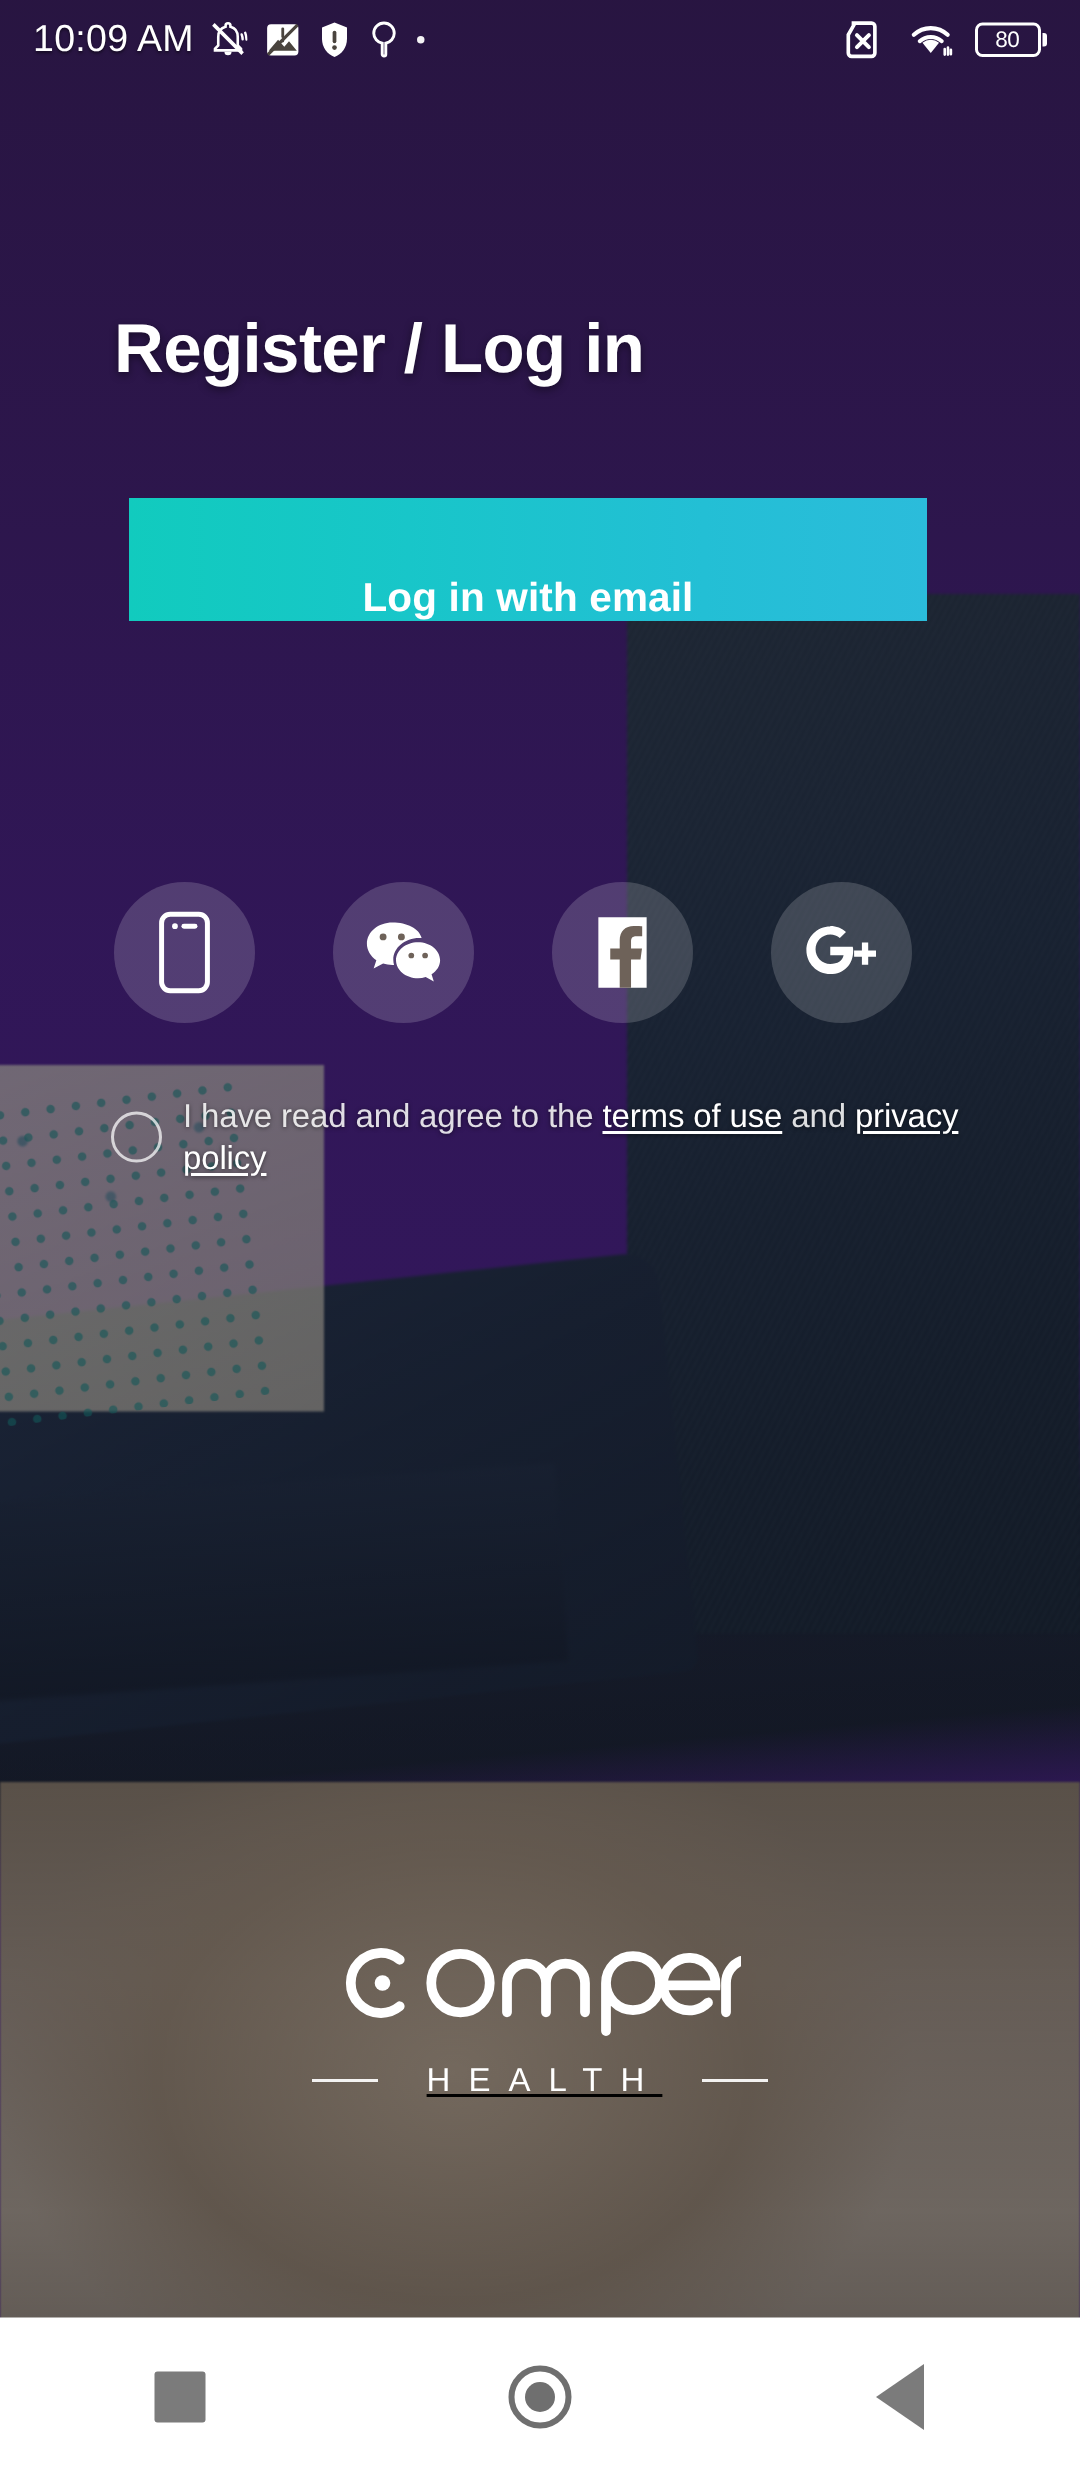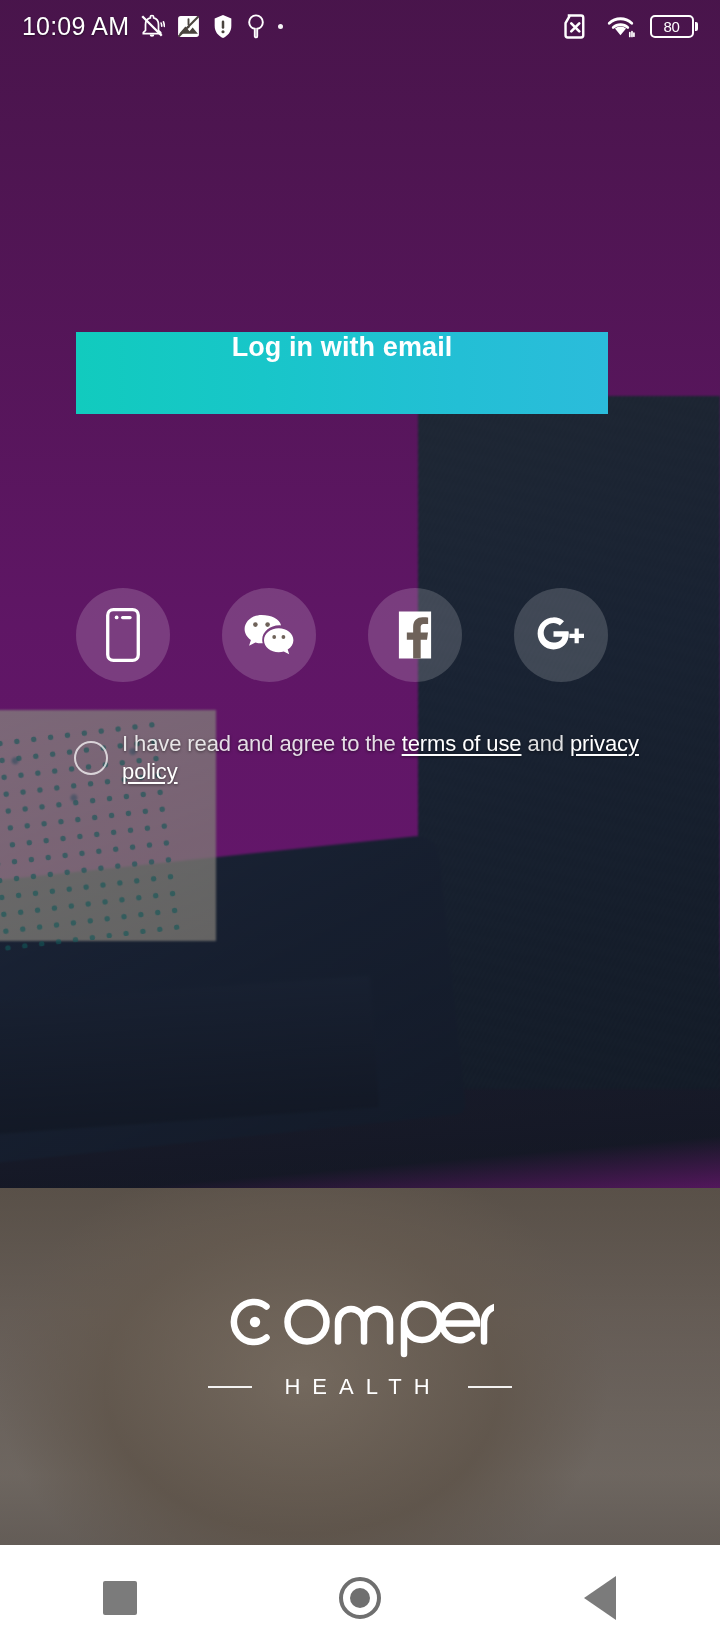--- a/index.html
+++ b/index.html
@@ -9,21 +9,21 @@
     background:#111;
     overflow:hidden;
     position:relative;
   }
 
   
   .screen {
     position:relative;
     width:720px; height:1650px;
     overflow:hidden;
-    background:#a21caf;
+    background:#4c1d95;
   }
 
   
   .photo { position:absolute; inset:0; overflow:hidden; }
   .photo .layer { position:absolute; inset:0; }
 
   .bg-base {
     background:
       radial-gradient(ellipse 46% 16% at 27% 12%, #e8cfbc 0%, #c9a98f 45%, rgba(160,128,104,0) 76%),
       radial-gradient(ellipse 40% 17% at 62% 9%, #e2c3aa 0%, #c49c80 48%, rgba(150,115,92,0) 78%),
@@ -134,25 +134,25 @@
   .content { position:absolute; inset:0; z-index:30; }
 
   .title {
     position:absolute; left:76px; top:205px;
     font-size:46px; font-weight:bold; color:#fff;
     letter-spacing:-.4px;
     text-shadow:0 2px 6px rgba(0,0,0,.45);
   }
 
   .cta {
-    position:absolute; left:76px; top:332px;
+    position:absolute; left:86px; top:332px;
     width:532px; height:82px;
     background:linear-gradient(90deg,#11cbbe 0%,#18c6c9 35%,#23bfd5 72%,#2bbcdb 100%);
     border:none;
-    display:flex; align-items:flex-start; justify-content:center;
+    display:flex; align-items:flex-end; justify-content:center;
     cursor:pointer;
   }
   .cta-label {
     font-size:27px; font-weight:bold; color:#fff; letter-spacing:.1px;
   }
 
   .other-ways {
     position:absolute; left:76px; top:490px;
     font-size:26px; font-weight:bold; color:#fff;
     text-shadow:0 2px 5px rgba(0,0,0,.45);
@@ -195,21 +195,21 @@
 
   
   .brand {
     position:absolute; left:0; right:0; top:1286px;
     display:flex; flex-direction:column; align-items:center;
     z-index:30;
   }
   .brand-word { display:block; }
   .brand-sub {
     margin-top:16px;
-    display:flex; align-items:center; gap:26px;
+    display:flex; align-items:center; gap:26px;text-decoration:underline;
   }
   .brand-rule { width:44px; height:2px; background:#fff; opacity:.92; }
   .brand-sub-text {
     font-size:22px; color:#fff; letter-spacing:12px;
     font-weight:400; padding-left:6px;
   }
 
   
   .navbar {
     position:absolute; left:0; right:0; bottom:0; height:105px;
@@ -305,20 +305,21 @@
         <div class="batt-body">
             <span>80</span>
           </div>
         <div class="batt-tip"></div>
       </div>
     </div>
   </div>
 
   <div class="content">
 
+    <h1 class="title">Register / Log in</h1>
 
     <button class="cta">
       <span class="cta-label">Log in with email</span>
     </button>
 
 
     <div class="socials">
 
       <div class="social-btn">
         <svg width="40" height="56" viewBox="0 0 28 44">

